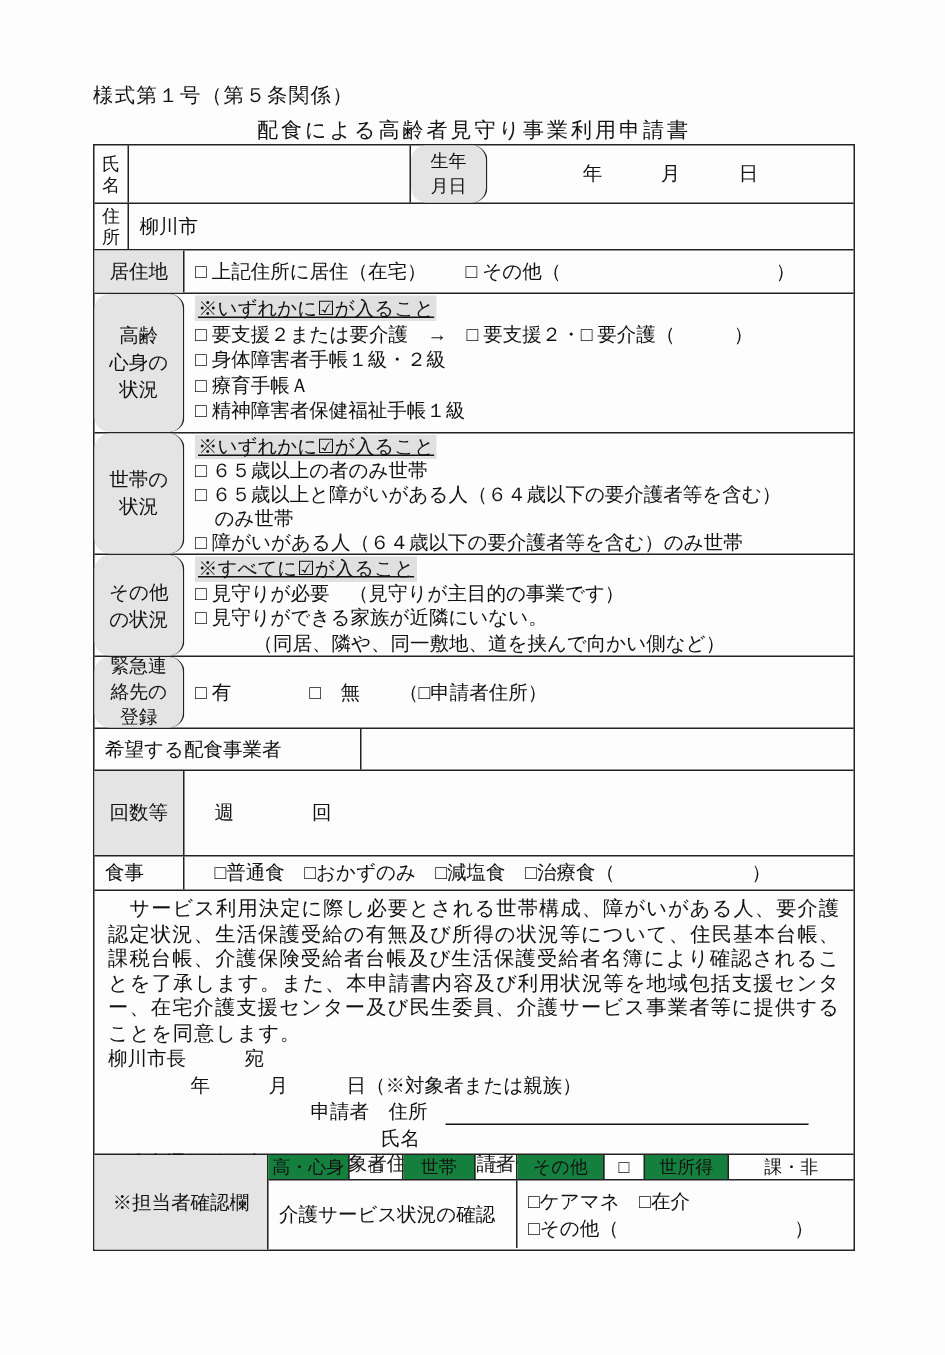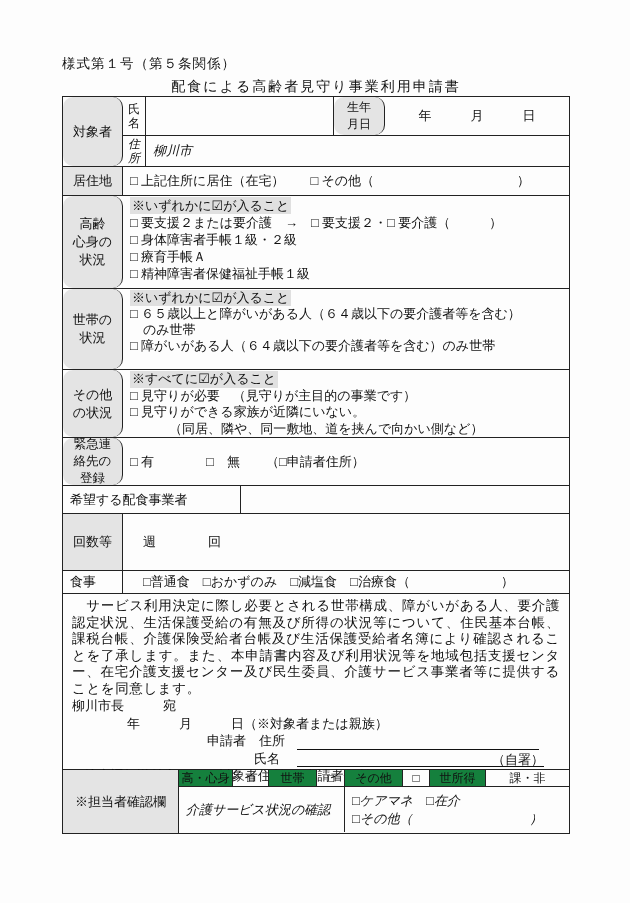--- a/index.html
+++ b/index.html
@@ -9,33 +9,33 @@
   .form-number { position:absolute; left:62px; top:55px; font-size:13.5px; letter-spacing:1px; }
   .form-title  { position:absolute; left:62px; top:78px; width:508px; text-align:center; font-size:14px; letter-spacing:2px; }
 
   .tbl { position:absolute; left:62px; top:96px; width:508px; border:1.2px solid #222; }
   .row { display:flex; border-bottom:1px solid #222; }
   .row:last-child { border-bottom:none; }
   .cell { border-right:1px solid #222; display:flex; align-items:center; }
   .cell:last-child { border-right:none; }
   .col { display:flex; flex-direction:column; }
   .subrow { display:flex; border-bottom:1px solid #222; }
-  .subrow:last-child { border-bottom:none;font-style:italic; }
+  .subrow:last-child { border-bottom:none; }
   .subrow .cell { border-right:1px solid #222; }
   .subrow .cell:last-child { border-right:none; }
 
   .hdr { background:#e4e4e4; justify-content:center; text-align:center; }
   .pre { white-space:pre-line;border-radius:10px; }
   .vlab { width:23px; font-size:12px; line-height:1.2; justify-content:center; text-align:center; word-break:break-all; padding:0 1px; }
   .w60 { width:60px; flex:none; }
   .flex1 { flex:1; min-width:0; }
   .pad { padding:1px 7px; }
   .lines { display:block; line-height:17px; padding:1px 7px; }
   .lines > div { white-space:pre-line; }
-  .note-hl { display:inline-block; background:#e0e0e0; padding:0 2px; }
+  .note-hl { display:inline-block; background:#e0e0e0; padding:0 2px;text-decoration:underline; }
   .center { justify-content:center; }
   .bold { font-weight:bold; }
 
   .agree { display:block; padding:4px 9px 2px 9px; }
   .agree p { font-size:13.5px; line-height:16.5px; text-align:justify; letter-spacing:0.6px; }
   .sigline { line-height:17.5px; display:flex; align-items:flex-end; }
   .uline { border-bottom:1px solid #111; height:16px; }
   .uline.right { text-align:right; display:block; }
 
   .chk-row1 .cell { font-size:12px; justify-content:center; padding:0 1px; }
@@ -43,21 +43,20 @@
 </style>
 </head>
 <body>
 
 <div class="form-number">様式第１号（第５条関係）</div>
 <div class="form-title">配食による高齢者見守り事業利用申請書</div>
 
 <div class="tbl">
 
   <div class="row" style="height:70px">
-    <div class="cell hdr w60 pre">対象者</div>
     <div class="col flex1">
       <div class="subrow" style="height:39px">
         <div class="cell vlab">氏名</div>
         <div class="cell pad" style="width:188px"></div>
         <div class="cell hdr pre" style="width:51px; font-size:12px">生年
 月日</div>
         <div class="cell flex1 center">年　　　月　　　日</div>
       </div>
       <div class="subrow" style="height:30px">
         <div class="cell vlab">住所</div>
@@ -82,20 +81,21 @@
       <div>□ 療育手帳Ａ</div>
       <div>□ 精神障害者保健福祉手帳１級</div>
     </div>
   </div>
 
   <div class="row" style="height:81px">
     <div class="cell hdr w60 pre">世帯の
 状況</div>
     <div class="cell flex1 lines" style="line-height:16px">
       <div><span class="note-hl">※いずれかに☑が入ること</span></div>
+      <div>□ ６５歳以上の者のみ世帯</div>
       <div>□ ６５歳以上と障がいがある人（６４歳以下の要介護者等を含む）
 　のみ世帯</div>
       <div>□ 障がいがある人（６４歳以下の要介護者等を含む）のみ世帯</div>
     </div>
   </div>
 
   <div class="row" style="height:68px">
     <div class="cell hdr w60 pre">その他
 の状況</div>
     <div class="cell flex1 lines" style="line-height:16.5px">
@@ -132,21 +132,20 @@
     <div class="cell flex1 agree" style="align-items:flex-start">
       <p>　サービス利用決定に際し必要とされる世帯構成、障がいがある人、要介護認定状況、生活保護受給の有無及び所得の状況等について、住民基本台帳、課税台帳、介護保険受給者台帳及び生活保護受給者名簿により確認されることを了承します。また、本申請書内容及び利用状況等を地域包括支援センター、在宅介護支援センター及び民生委員、介護サービス事業者等に提供することを同意します。</p>
       <div class="sigline">柳川市長　　　宛</div>
       <div class="sigline" style="padding-left:55px">年　　　月　　　日（※対象者または親族）</div>
       <div class="sigline" style="padding-left:135px">
         <span>申請者　住所</span>
         <span class="uline" style="width:242px; margin-left:12px"></span>
       </div>
       <div class="sigline" style="padding-left:182px">
         <span>氏名</span>
-        <span class="uline right" style="width:247px; margin-left:17px">（自署）</span>
       </div>
       <div class="sigline">
         <span class="bold">※決定通知送付先</span>
         <span style="margin:0 12px">⇒</span>
         <span>□対象者住所　□申請者住所</span>
       </div>
     </div>
   </div>
 
   <div class="row" style="height:63px">

